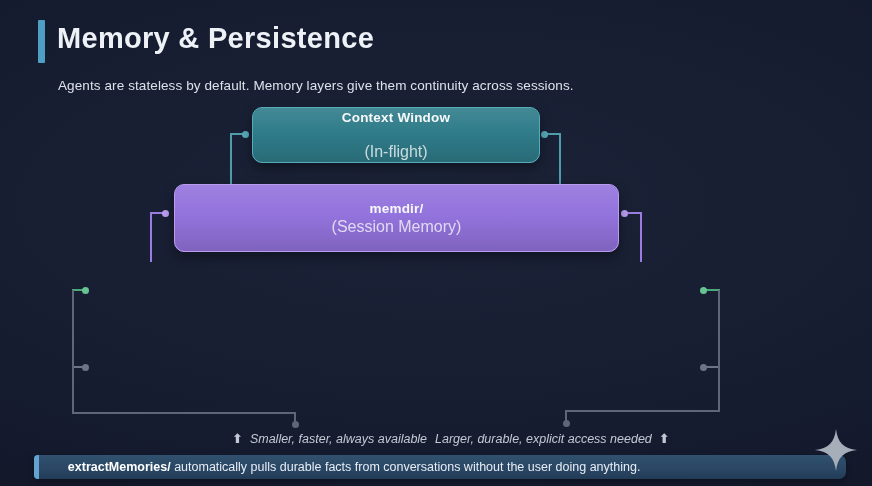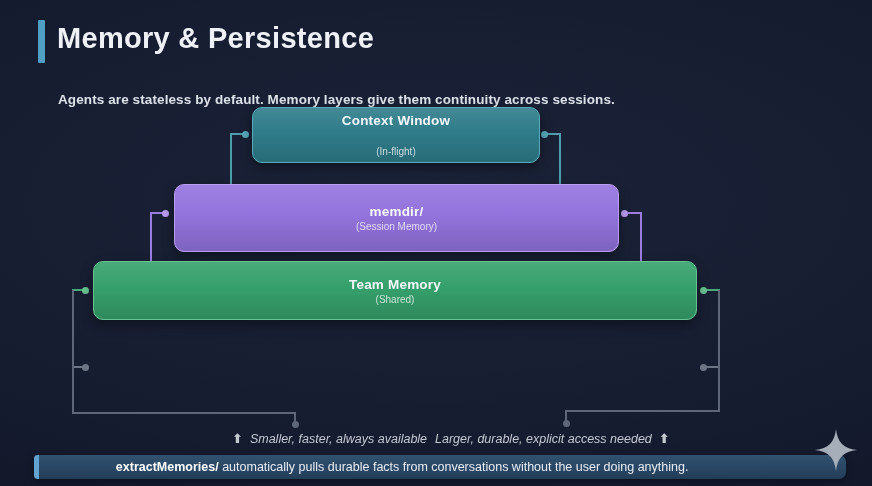--- a/index.html
+++ b/index.html
@@ -15,36 +15,36 @@
   
   .title-accent {
     position:absolute; left:38px; top:20px; width:7px; height:43px;
     background:var(--title-accent,#4f9fc4); border-radius:1px;
   }
   .page-title {
     position:absolute; left:57px; top:22px;
     font-size:29px; font-weight:700; letter-spacing:.3px; color:#eef1f6;
   }
   .slide-subtitle {
-    position:absolute; left:58px; top:92px;
-    font-size:13.5px; color:#dde1e9; letter-spacing:.1px;font-weight:bold;
+    position:absolute; left:58px; top:78px;
+    font-size:13.5px; color:#dde1e9; letter-spacing:.1px;
   }
 
   
   .layer {
     position:absolute; border-radius:10px; border:1.5px solid;
     display:flex; flex-direction:column; align-items:center; justify-content:center;
     gap:2px; box-shadow:0 5px 12px rgba(0,0,0,.38); z-index:3;
   }
   .layer::before {
     content:""; position:absolute; inset:0; border-radius:inherit; pointer-events:none;
     background:linear-gradient(180deg, rgba(255,255,255,.10), rgba(255,255,255,0) 45%, rgba(0,0,0,.14));
   }
   .layer-title { font-size:13.5px; font-weight:700; color:#f6f8fa; letter-spacing:.2px; z-index:1; }
-  .layer-sub   { font-size:10px; color:rgba(255,255,255,.74); z-index:1; }
+  .layer-sub   { font-size:16px; color:rgba(255,255,255,.74); z-index:1; }
 
   .layer-context  { left:252px; top:107px; width:288px; height:56px;
     background-color:var(--layer-context-fill,#2f7c8a);  border-color:var(--layer-context-border,#57abb9);gap:18px; }
   .layer-memdir   { left:174px; top:184px; width:445px; height:68px;
     background-color:var(--layer-memdir-fill,#9373dd);   border-color:var(--layer-memdir-border,#b99cf0); }
   .layer-team     { left:93px;  top:261px; width:604px; height:59px;
     background-color:var(--layer-team-fill,#35a06b);     border-color:var(--layer-team-border,#68c392); }
   .layer-external { left:93px;  top:338px; width:604px; height:58px;
     background-color:var(--layer-external-fill,#3e4651); border-color:var(--layer-external-border,#5f6975); }
 
@@ -72,21 +72,20 @@
   .annot-left  { left:232px; }
   .annot-right { left:435px; }
 
   
   .footer {
     position:absolute; left:34px; top:455px; width:812px; height:24px;
     background:linear-gradient(180deg,#30516f, var(--footer-fill,#2a4765) 55%, #223c57);
     border-radius:4px 7px 7px 4px;
     display:flex; align-items:center; z-index:4;
     box-shadow:0 2px 6px rgba(0,0,0,.35);
-    padding-left:48px;
   }
   .footer-accent {
     position:absolute; left:0; top:0; width:5px; height:100%;
     background:var(--footer-accent,#62a3d1); border-radius:4px 0 0 4px;
   }
   .footer-line { padding-left:13px; font-size:12.5px; color:#e7edf5; white-space:pre; }
   .footer-strong { font-weight:700; color:#ffffff; }
 
   
   .sparkle { position:absolute; left:812px; top:426px; z-index:5; }
@@ -134,24 +133,20 @@
   <div class="dot rail" style="left:563px;top:420px;"></div>
 
   <div class="layer layer-context">
     <div class="layer-title">Context Window</div>
     <div class="layer-sub">(In-flight)</div>
   </div>
   <div class="layer layer-memdir">
     <div class="layer-title">memdir/</div>
     <div class="layer-sub">(Session Memory)</div>
   </div>
-  <div class="layer layer-team">
-    <div class="layer-title">Team Memory</div>
-    <div class="layer-sub">(Shared)</div>
-  </div>
 
   <div class="annot annot-left">
     <span class="arrow">⬆</span>
     <span>Smaller, faster, always available</span>
   </div>
   <div class="annot annot-right">
     <span>Larger, durable, explicit access needed</span>
     <span class="arrow">⬆</span>
   </div>
 

